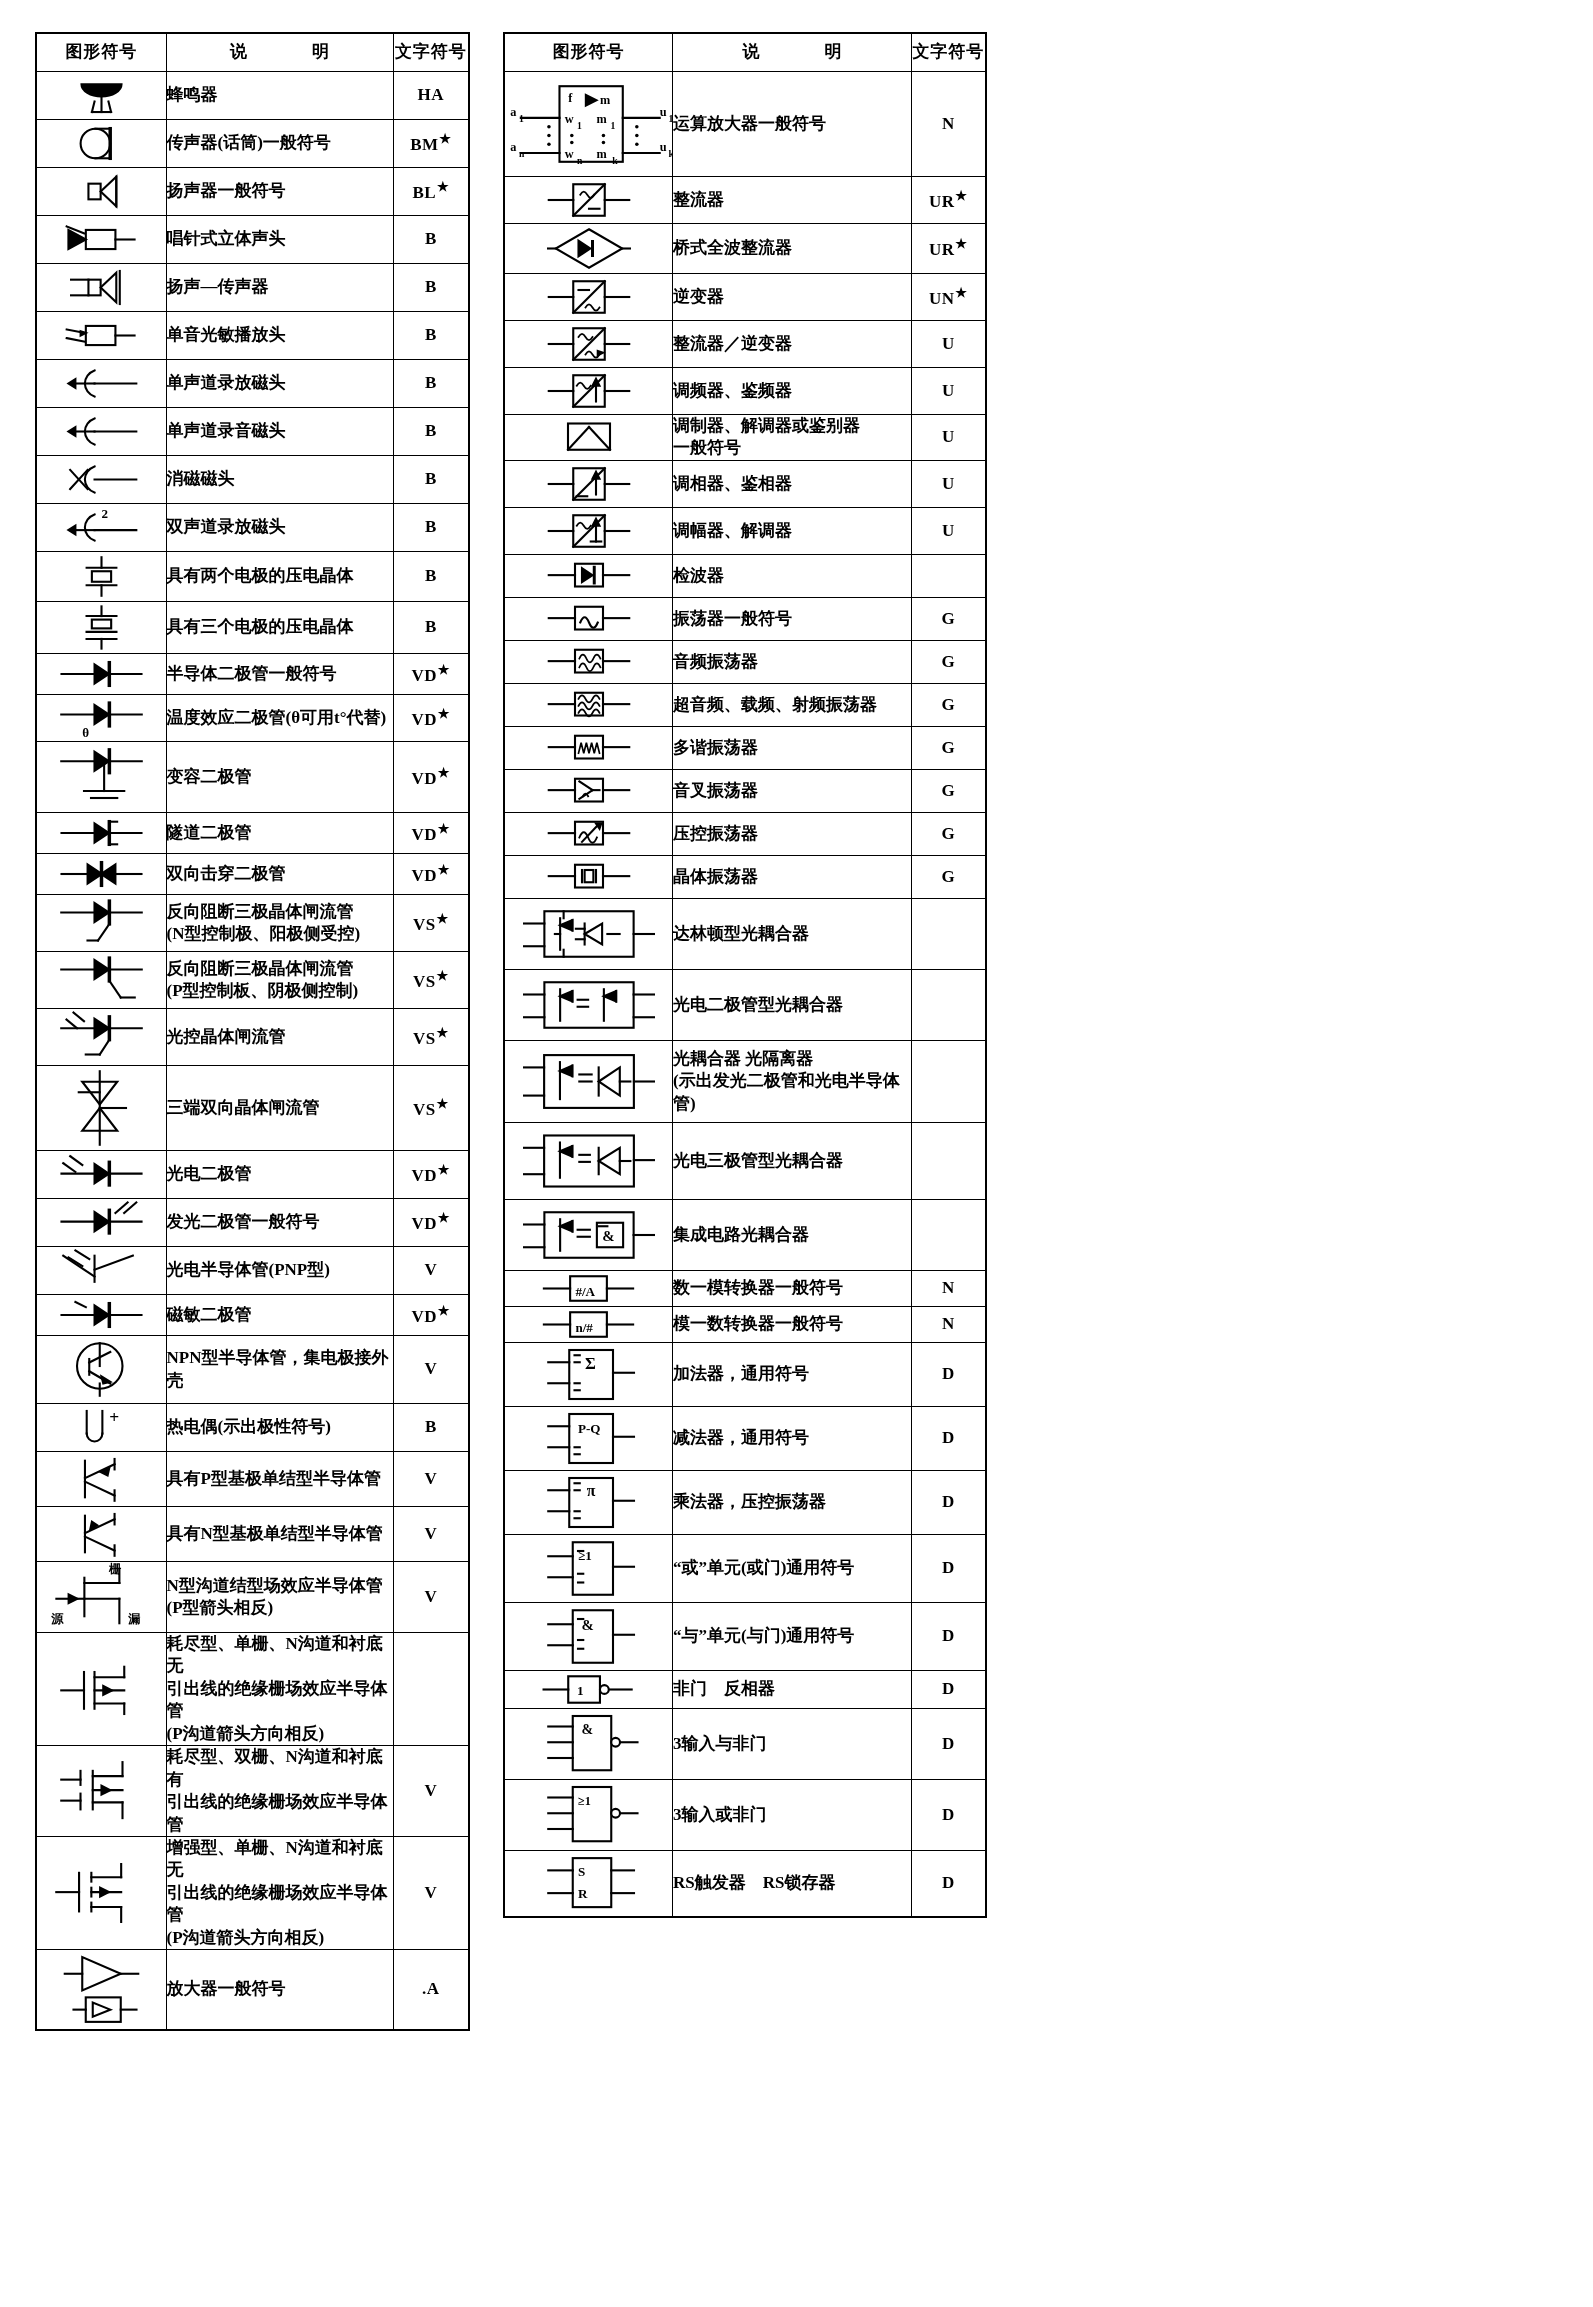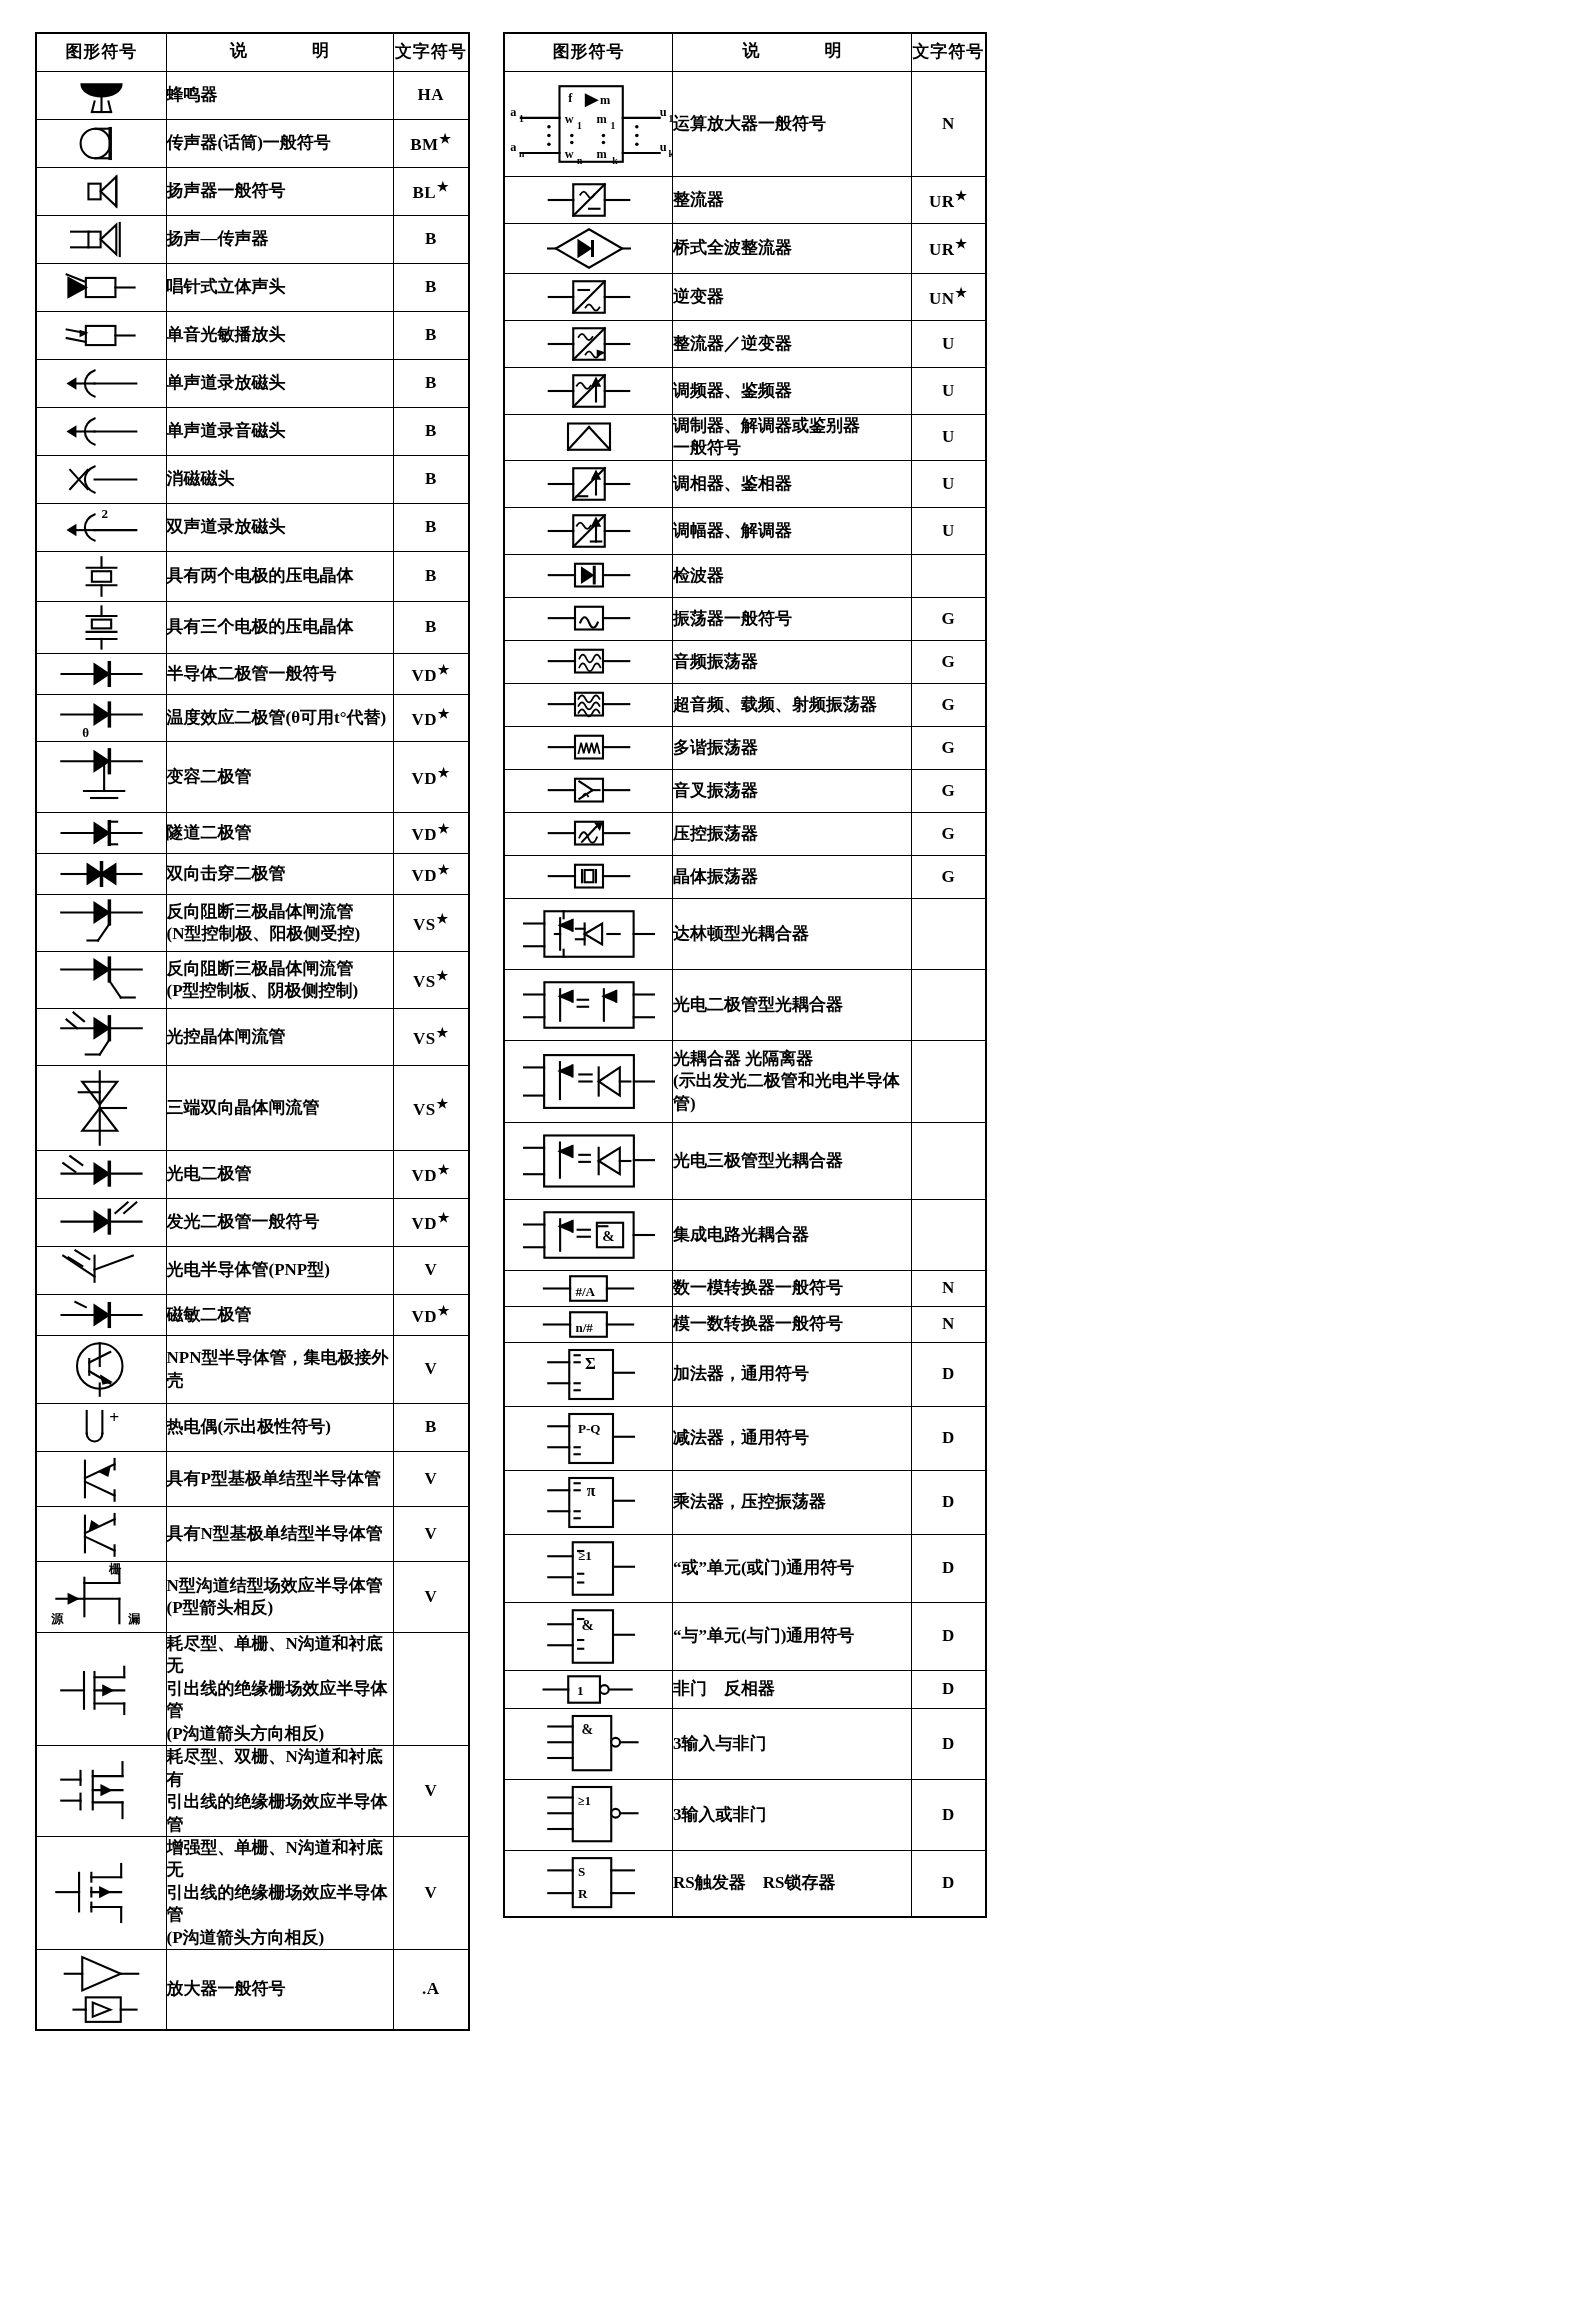--- a/index.html
+++ b/index.html
@@ -38,21 +38,21 @@
   .R .c-sym{width:127px;}
   .R .c-desc{width:239px;}
   .R .c-txt{width:74px;}
 
   thead th{
     height:37px;
     text-align:center;
     font-size:18.5px;
     letter-spacing:0.9px;
   }
-  th.desc-h{letter-spacing:0;font-family:Liberation Mono, monospace;}
+  th.desc-h{letter-spacing:0;}
   th.desc-h span.sp{display:inline-block;width:65px;}
 
   td.symcell{text-align:center;}
   td.desccell{
     text-align:left;
     padding:2.6px 0 2.6px 8px;
     white-space:pre-line;
   }
   td.txtcell{
     text-align:center;
@@ -118,41 +118,41 @@
                 <rect x="40" y="18" width="14" height="18"></rect>
                 <path d="M54 27 L72 10 L72 44 Z"></path>
                 <line x1="72" y1="10" x2="72" y2="44"></line>
               </svg>
             </td>
             <td class="desccell">扬声器一般符号</td>
             <td class="txtcell">BL<span class="st">★</span></td>
           </tr>
           <tr>
             <td class="symcell">
+              <svg width="105" height="47" viewBox="0 0 120 54" stroke="#000" stroke-width="2.4" fill="none" stroke-linecap="square">
+                <rect x="42" y="16" width="34" height="22"></rect>
+                <line x1="76" y1="27" x2="98" y2="27"></line>
+                <path d="M42 27 L22 16 L22 38 Z" fill="#000"></path>
+                <line x1="20" y1="12" x2="40" y2="20"></line>
+              </svg>
+            </td>
+            <td class="desccell">唱针式立体声头</td>
+            <td class="txtcell">B</td>
+          </tr>
+          <tr>
+            <td class="symcell">
               <svg width="97" height="47" viewBox="0 0 110 54" stroke="#000" stroke-width="2.4" fill="none" stroke-linecap="square">
                 <line x1="20" y1="18" x2="40" y2="18"></line>
                 <line x1="20" y1="36" x2="40" y2="36"></line>
                 <rect x="40" y="18" width="14" height="18"></rect>
                 <path d="M54 27 L72 10 L72 44 Z"></path>
                 <line x1="76" y1="8" x2="76" y2="46"></line>
               </svg>
             </td>
             <td class="desccell">扬声—传声器</td>
-            <td class="txtcell">B</td>
-          </tr>
-          <tr>
-            <td class="symcell">
-              <svg width="105" height="47" viewBox="0 0 120 54" stroke="#000" stroke-width="2.4" fill="none" stroke-linecap="square">
-                <rect x="42" y="16" width="34" height="22"></rect>
-                <line x1="76" y1="27" x2="98" y2="27"></line>
-                <path d="M42 27 L22 16 L22 38 Z" fill="#000"></path>
-                <line x1="20" y1="12" x2="40" y2="20"></line>
-              </svg>
-            </td>
-            <td class="desccell">唱针式立体声头</td>
             <td class="txtcell">B</td>
           </tr>
           <tr>
             <td class="symcell">
               <svg width="105" height="47" viewBox="0 0 120 54" stroke="#000" stroke-width="2.4" fill="none" stroke-linecap="square">
                 <rect x="42" y="16" width="34" height="22"></rect>
                 <line x1="76" y1="27" x2="98" y2="27"></line>
                 <line x1="20" y1="20" x2="40" y2="24"></line>
                 <line x1="20" y1="30" x2="40" y2="34"></line>
                 <path d="M36 22 L42 24 L36 27 Z" fill="#000"></path>

